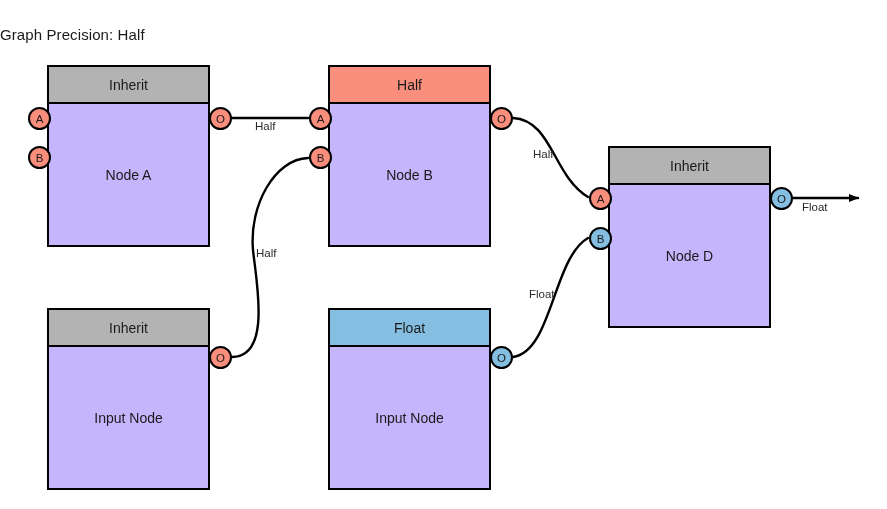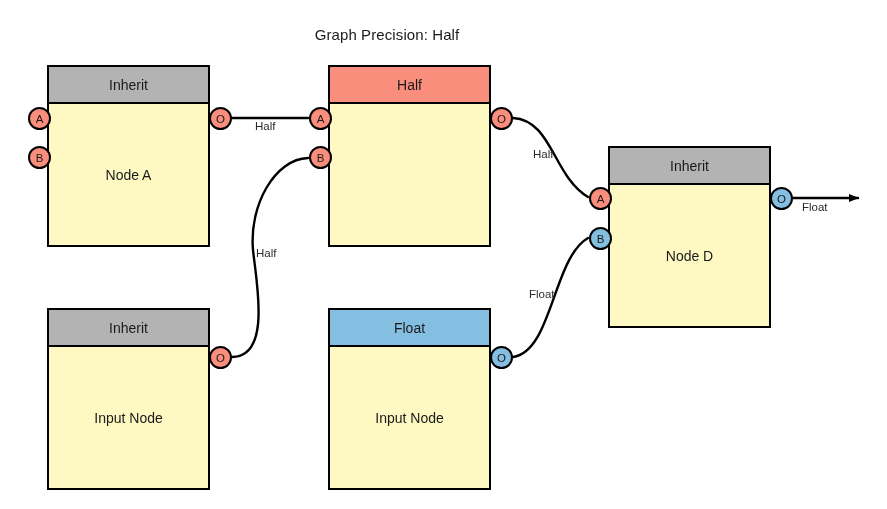--- a/index.html
+++ b/index.html
@@ -20,30 +20,30 @@
     left: 0;
     top: 0;
     width: 887px;
     height: 509px;
   }
   .graph-title {
     position: absolute;
     left: 0;
     top: 26px;
     width: 774px;
-    text-align: center;
+    text-align: left;
     font-size: 15px;
     color: #1a1a1a;
     letter-spacing: 0.1px;
   }
   .node {
     position: absolute;
     box-sizing: border-box;
     border: 2.5px solid #000000;
-    background: #fef9c3;
+    background: #c4b5fd;
   }
   .node-header {
     box-sizing: border-box;
     height: 37px;
     border-bottom: 2.5px solid #000000;
     display: flex;
     align-items: center;
     justify-content: center;
     font-size: 14px;
     color: #1a1a1a;
@@ -114,20 +114,23 @@
   <span>B</span>
 </div>
 <div class="port" style="left:209px;top:107px;background:#fa8e7d;">
   <span>O</span>
 </div>
 
 <div class="node" style="left:328px;top:65px;width:163px;height:182px;">
   <div class="node-header" style="background:#fa8e7d;">
     <span>Half</span>
   </div>
+  <div class="node-body">
+    <span>Node B</span>
+  </div>
 </div>
 <div class="port" style="left:309px;top:107px;background:#fa8e7d;">
   <span>A</span>
 </div>
 <div class="port" style="left:309px;top:146px;background:#fa8e7d;">
   <span>B</span>
 </div>
 <div class="port" style="left:490px;top:107px;background:#fa8e7d;">
   <span>O</span>
 </div>

